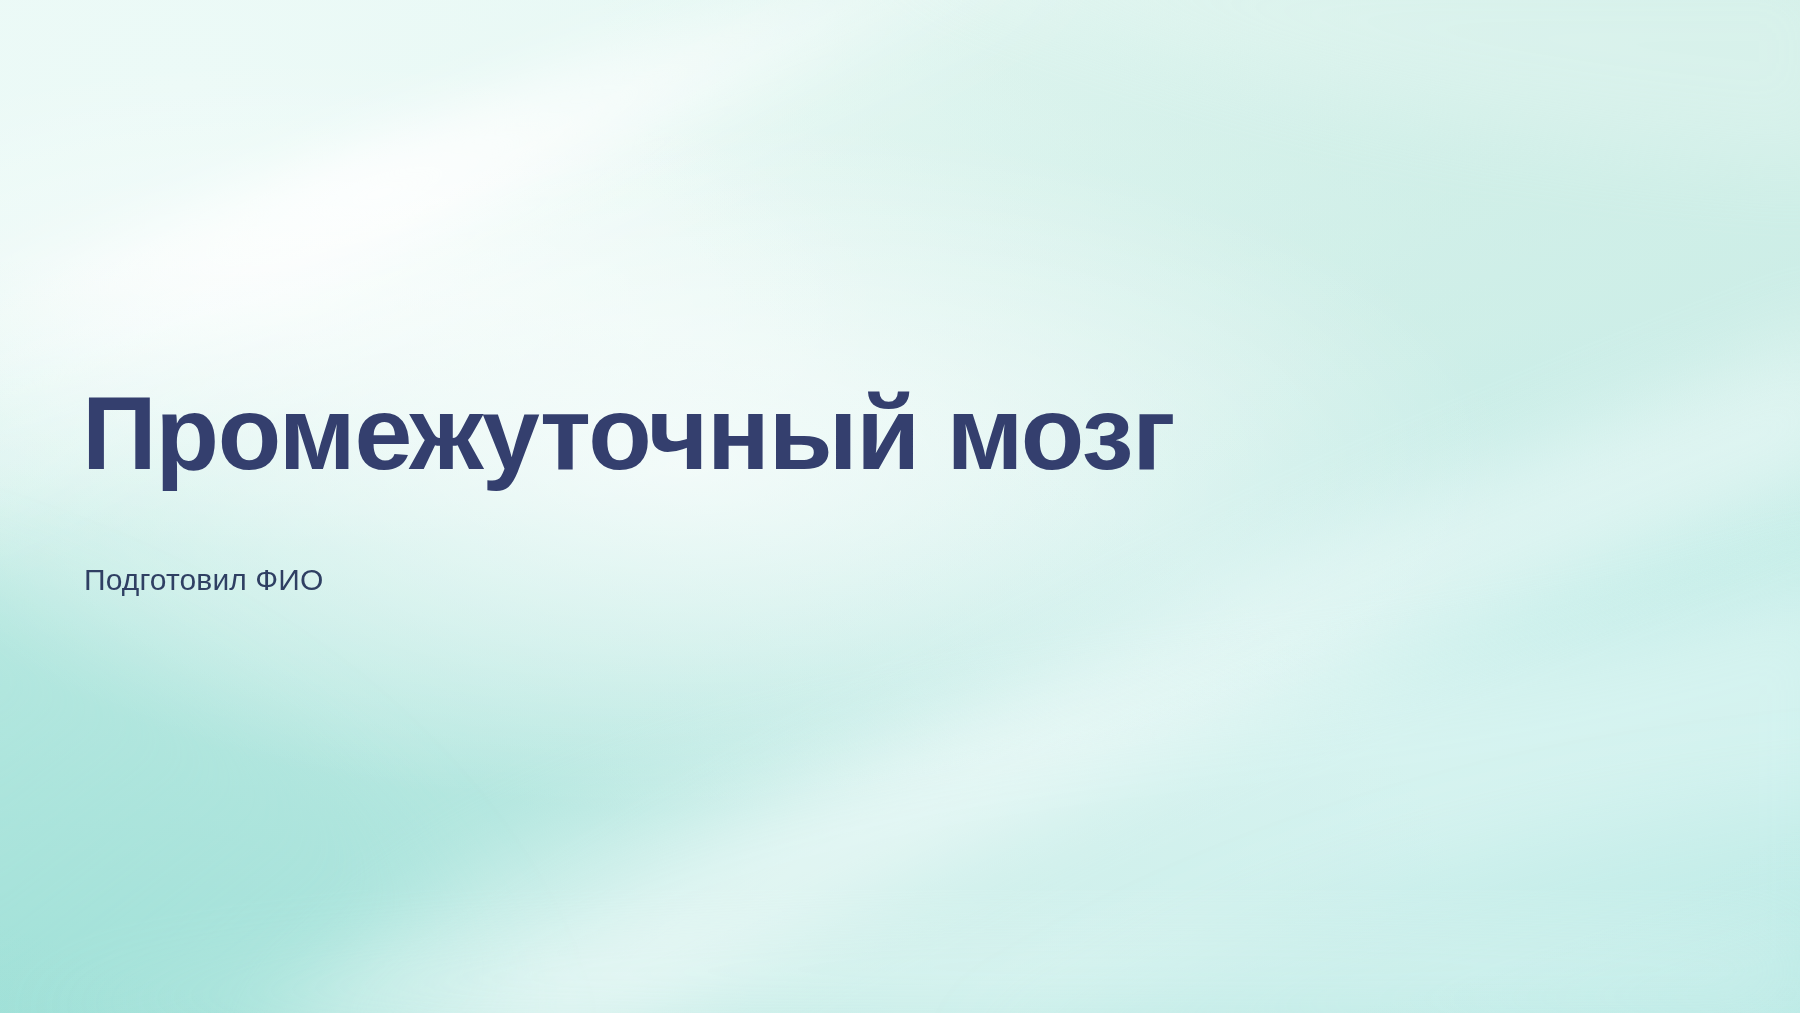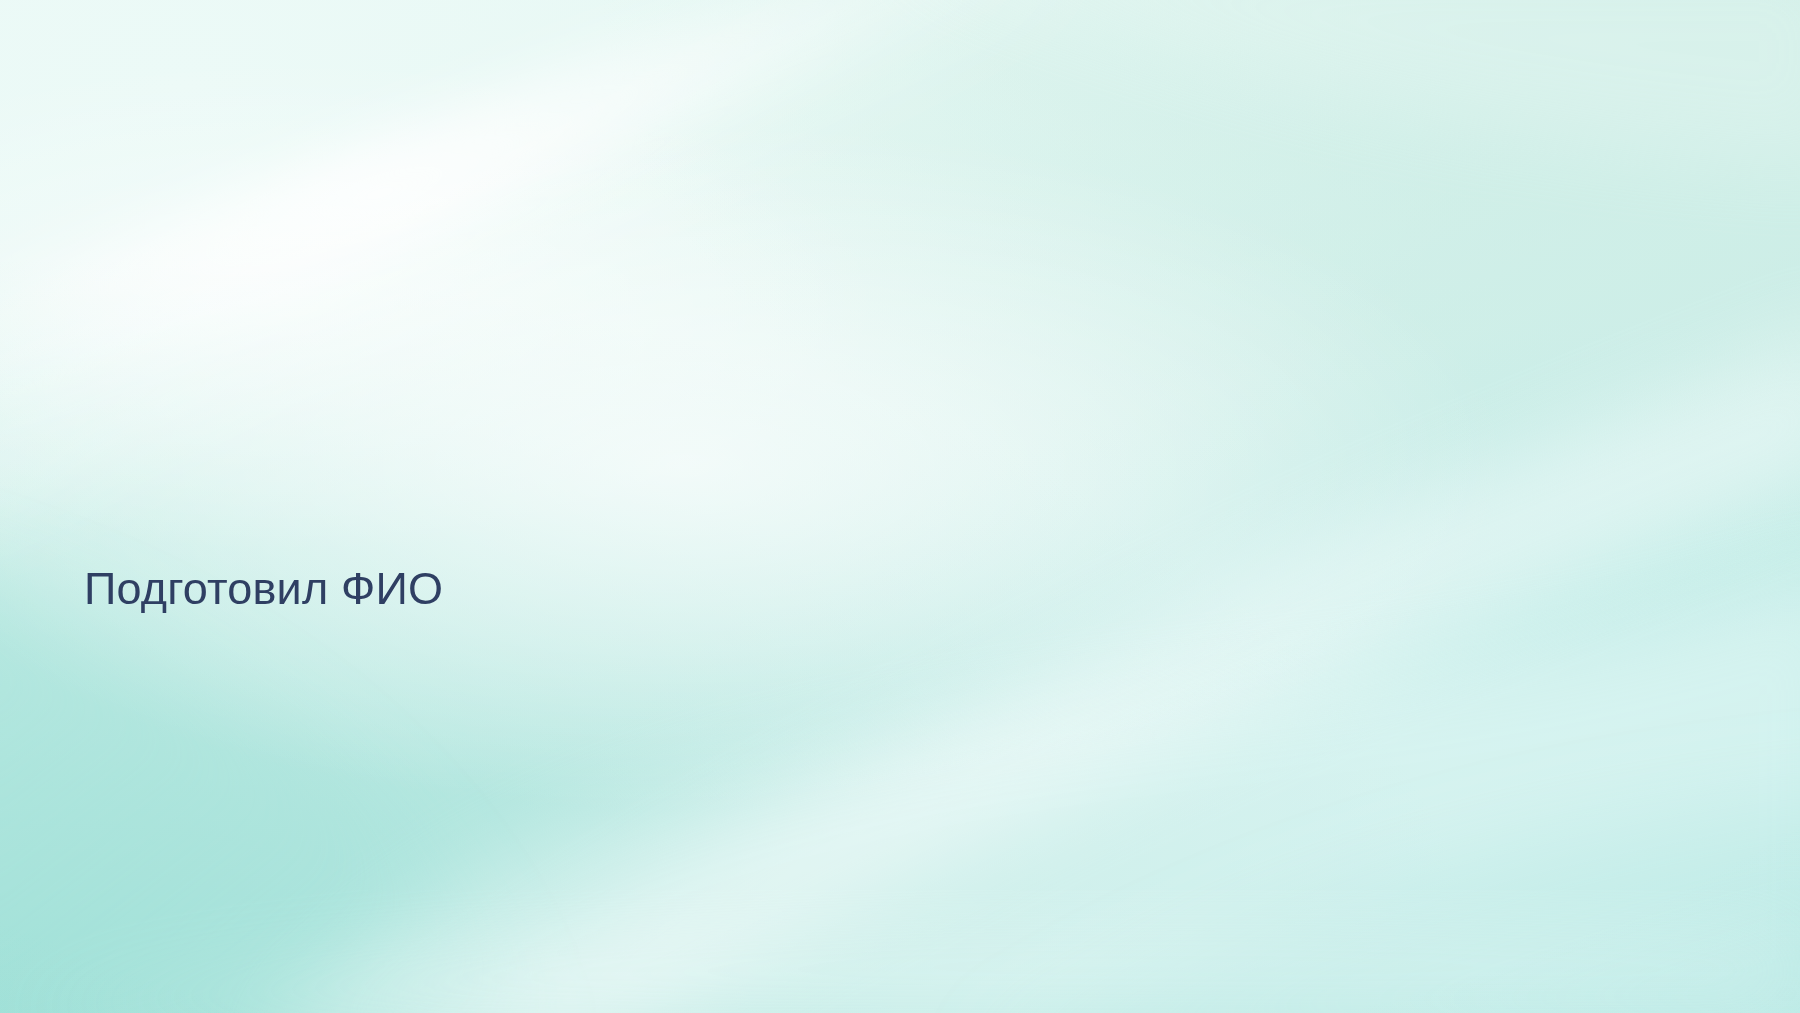--- a/index.html
+++ b/index.html
@@ -75,21 +75,21 @@
     letter-spacing: -0.012em;
     color: #343f6e;
     white-space: nowrap;
   }
 
   #slide-subtitle {
     position: absolute;
     left: 84px;
     top: 562px;
     margin: 0;
-    font-size: 45px;
+    font-size: 30px;
     line-height: 1.2;
     font-weight: 400;
     letter-spacing: 0.004em;
     color: #2f3f63;
     white-space: nowrap;
   }
 </style>
 </head>
 <body>
 
@@ -141,17 +141,18 @@
       <path d="M 980,1070 C 1240,900 1500,820 1880,790 L 1880,1070 Z" fill="url(#gShadeB)" filter="url(#softBlurBig)"></path>
 
       <path d="M 0,1013 C 420,930 900,900 1800,930 L 1800,1013 Z" fill="#ffffff" opacity="0.16" filter="url(#softBlurBig)"></path>
     </svg>
   </div>
 
   <div class="bg-layer" id="bg-glow"></div>
   <div class="bg-layer" id="bg-vignette"></div>
 
   <div id="content">
+    <h1 id="slide-title">Промежуточный мозг</h1>
 
     <p id="slide-subtitle">Подготовил ФИО</p>
   </div>
 
 </div>
 
 </body></html>

